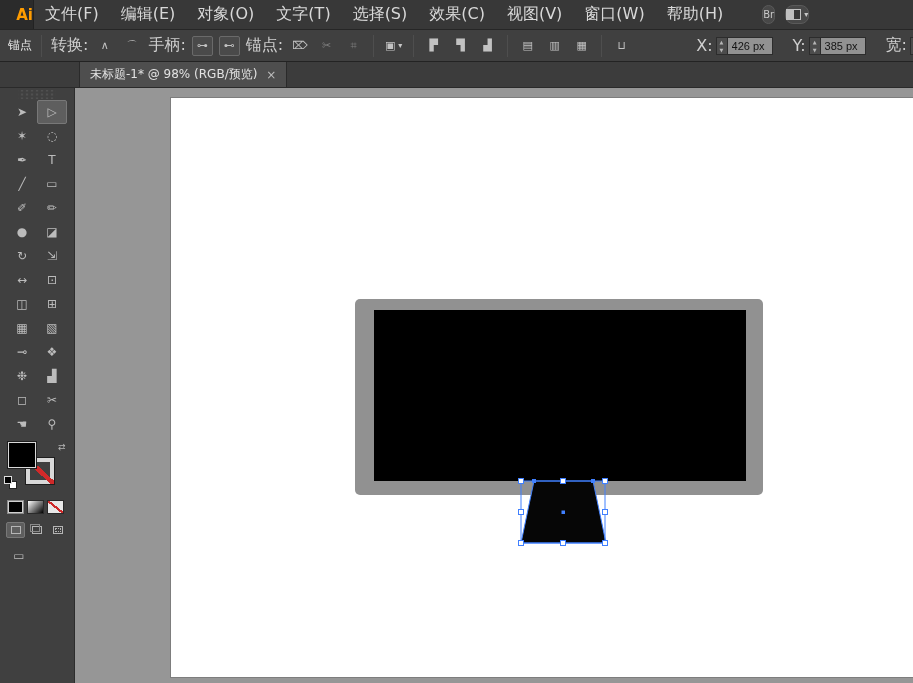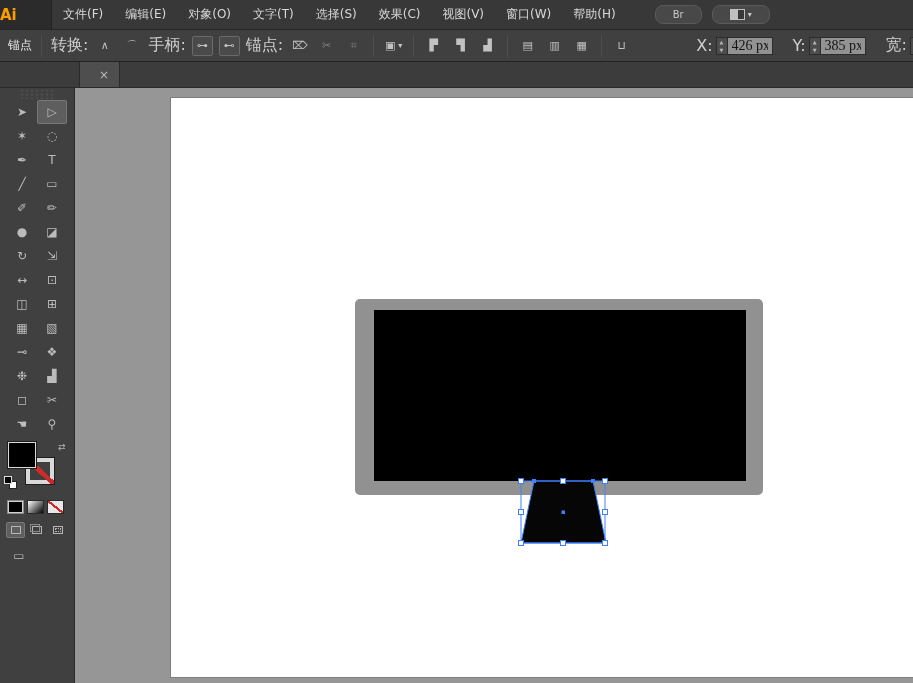--- a/index.html
+++ b/index.html
@@ -11,31 +11,31 @@
     user-select:none;
   }
 
   
   .menu-bar {
     position:absolute; left:0; top:0; width:913px; height:30px;
     background:#383838; border-bottom:1px solid #262626;
     display:flex; align-items:stretch;
   }
   .logo {
-    width:52px; display:flex; align-items:center; justify-content:flex-start;
+    width:34px; display:flex; align-items:center; justify-content:flex-end;
     background:#2b2b2b; color:#ff9c00; font-weight:bold; font-size:15px;
     border-right:1px solid #222;
   }
   .menu-item {
-    padding:0 11px; display:flex; align-items:center; color:#d8d8d8; font-size:12px;
+    padding:0 11px; display:flex; align-items:center; color:#d8d8d8; font-size:16px;
     cursor:default;
   }
   .mb-icon {
     align-self:center; margin-left:10px; height:19px; display:flex; align-items:center;
-    background:#484848; border:1px solid #5a5a5a; border-radius:8px; padding:0 17px;
+    background:#484848; border:1px solid #5a5a5a; border-radius:8px; padding:0 0;
     color:#c8c8c8; font-size:10px;
   }
   .mb-icon.first { margin-left:28px; }
   .panes { width:15px; height:11px; border:1px solid #c0c0c0; position:relative; background:#383838; }
   .panes::before { content:""; position:absolute; left:0; top:0; bottom:0; width:7px; background:#c0c0c0; }
   .caret { font-size:8px; color:#c8c8c8; margin-left:3px; }
 
   
   .control-bar {
     position:absolute; left:0; top:30px; width:913px; height:32px;
@@ -53,22 +53,22 @@
   .cb-btn.boxed { background:#4a4a4a; border-color:#6a6a6a; }
   .cb-btn.dim { color:#7e7e7e; }
   .cb-field-group { flex:none; display:flex; align-items:center; }
   .stepper {
     flex:none; width:11px; height:18px; display:flex; flex-direction:column;
     background:#4c4c4c; border:1px solid #2c2c2c; border-right:none;
   }
   .stepper span { flex:1; display:flex; align-items:center; justify-content:center; font-size:5px; color:#b5b5b5; }
   .cb-input {
     flex:none; width:46px; height:18px; background:#929292; color:#141414;
-    border:1px solid #2c2c2c; font-size:14px; padding:0 4px;
-    font-family:Liberation Serif, serif;
+    border:1px solid #2c2c2c; font-size:11px; padding:0 4px;
+    font-family:Liberation Sans, sans-serif;
   }
   .cb-input.cut { width:60px; }
   .spacer { flex:none; width:52px; }
 
   
   .tab-bar {
     position:absolute; left:0; top:62px; width:913px; height:26px;
     background:#3c3c3c; border-bottom:1px solid #2a2a2a;
     display:flex; align-items:stretch;
   }
@@ -252,20 +252,21 @@
       <span class="stepper">
         <span>▲</span>
         <span>▼</span>
       </span>
       <input class="cb-input cut" style="">
     </div>
   </div>
 
   <div class="tab-bar">
     <div class="doc-tab">
+      <span>未标题-1* @ 98% (RGB/预览)</span>
       <span class="tab-close">×</span>
     </div>
   </div>
 
   <div class="toolbar">
     <div class="toolbar-grip"></div>
     <div class="tools">
       <div class="tool">
           <span>➤</span>
         </div>

